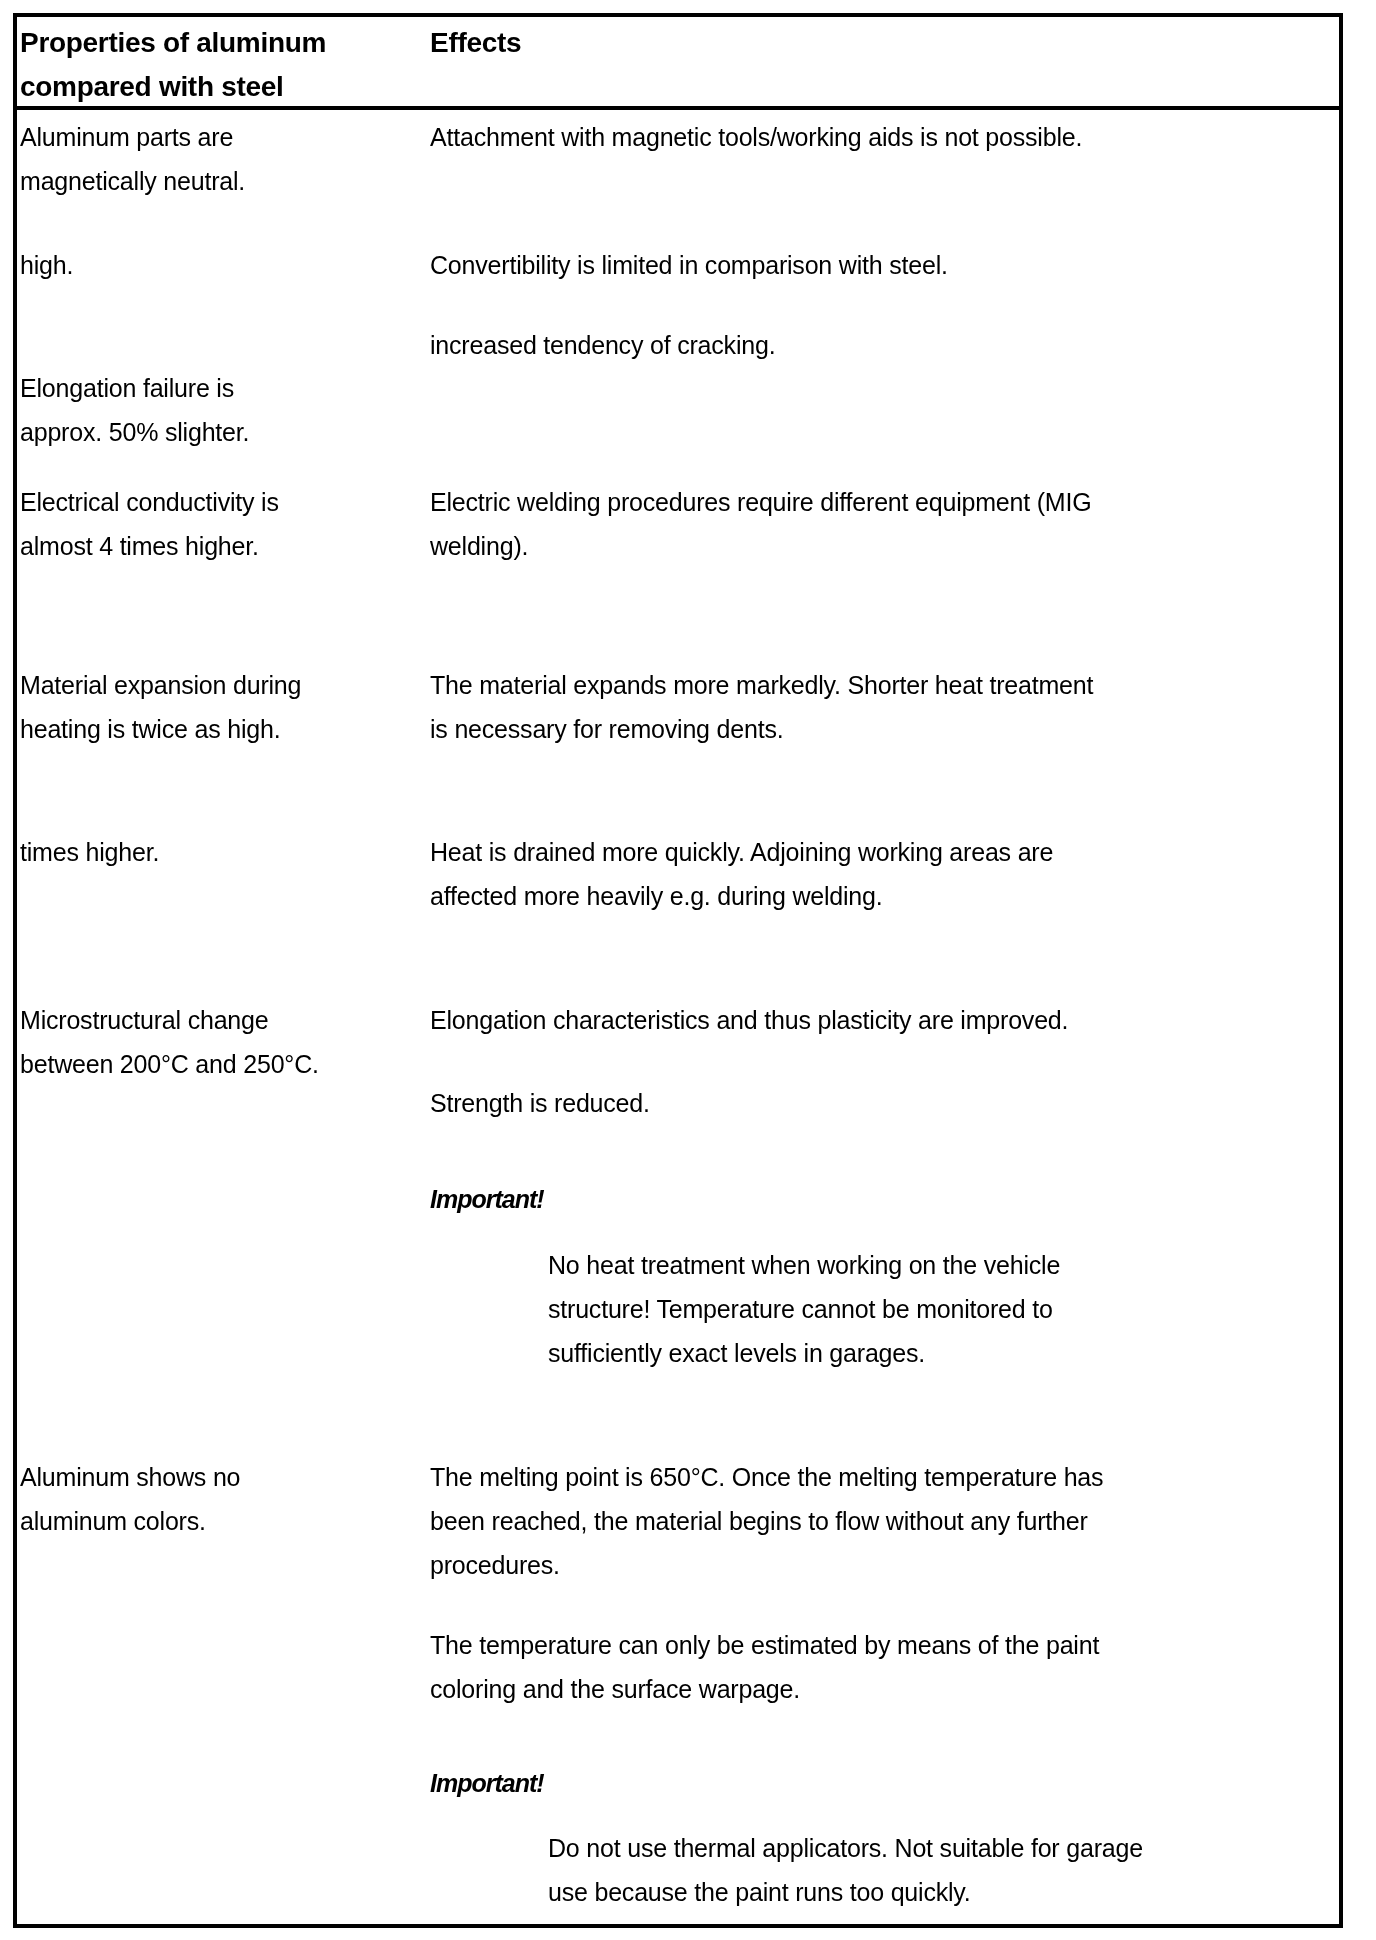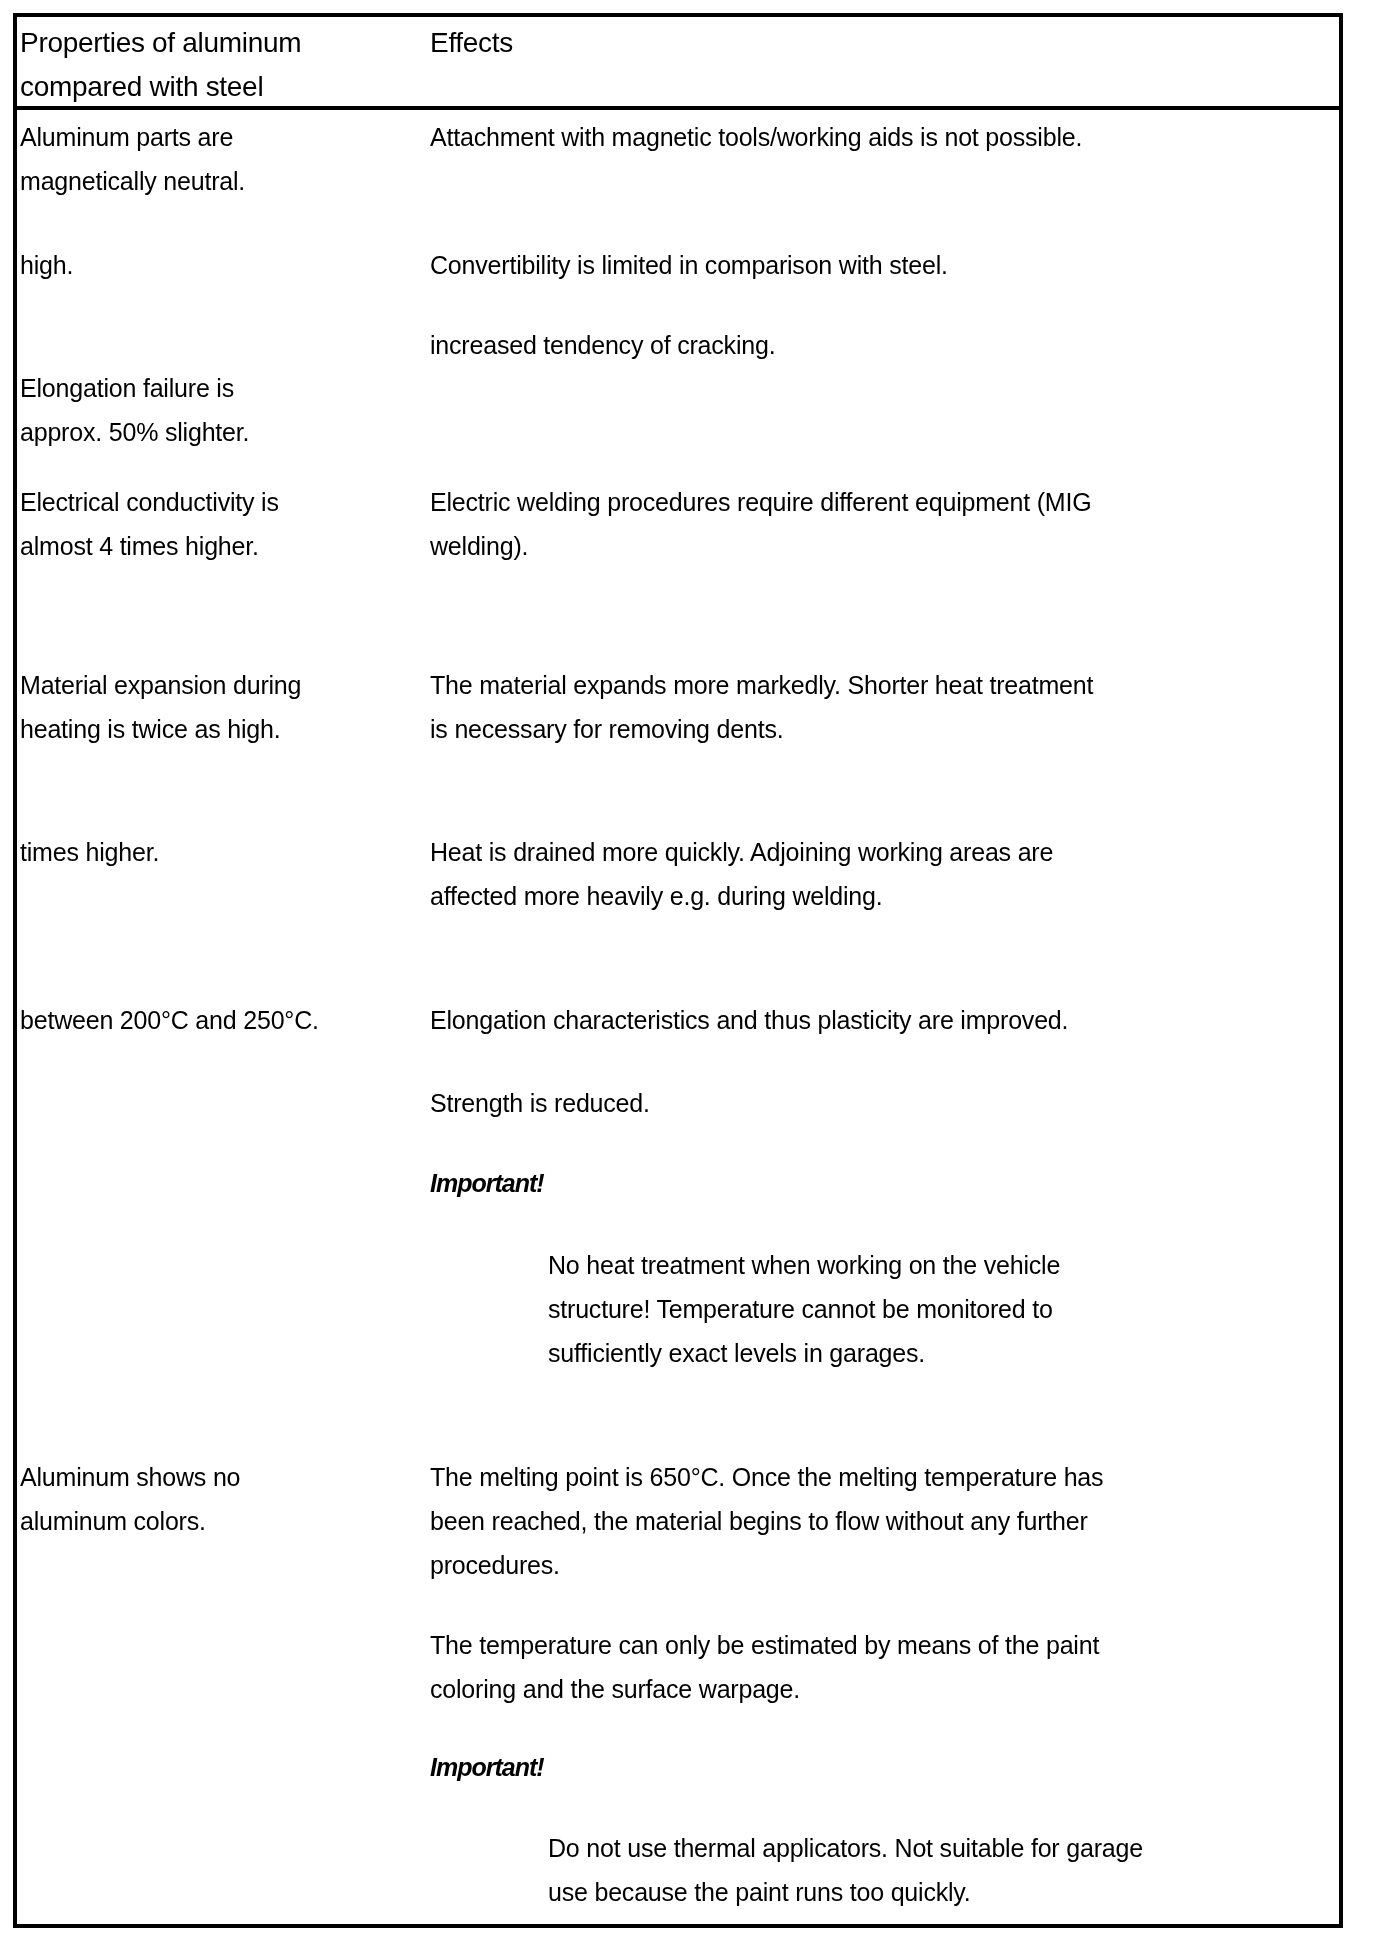--- a/index.html
+++ b/index.html
@@ -4,22 +4,22 @@
 <style>
   html, body { margin: 0; padding: 0; background: #ffffff; }
   body { width: 1376px; height: 1940px; position: relative; overflow: hidden;
          font-family: "Liberation Sans", sans-serif; color: #000000; }
   .table-frame { position: absolute; left: 13px; top: 13px; width: 1322px; height: 1907px;
                  border: 4px solid #000; box-sizing: content-box; }
   .header-rule { position: absolute; left: 13px; top: 106px; width: 1330px; height: 4px; background: #000; }
   .block { position: absolute; font-size: 25px; line-height: 44px; white-space: nowrap;
            letter-spacing: -0.2px; }
   .block .line { display: block; }
-  .hdr { font-weight: normal; font-size: 28px; letter-spacing: -0.3px; }
-  .imp { font-weight: bold; font-style: italic; letter-spacing: -1px; }
+  .hdr { font-weight: bold; font-size: 28px; letter-spacing: -0.3px; }
+  .imp { font-weight: bold; font-style: italic; letter-spacing: -1px; margin-top: 16px; }
   .colL { left: 20px; }
   .colR { left: 430px; }
   .note { left: 548px; }
 </style>
 </head>
 <body>
 
 <div class="table-frame"></div>
 <div class="header-rule"></div>
 
@@ -73,20 +73,21 @@
 
 <div class="block colL" style="top:830px">
   <span class="line">times higher.</span>
 </div>
 <div class="block colR" style="top:830px">
   <span class="line">Heat is drained more quickly. Adjoining working areas are</span>
   <span class="line">affected more heavily e.g. during welding.</span>
 </div>
 
 <div class="block colL" style="top:998px">
+  <span class="line">Microstructural change</span>
   <span class="line">between 200°C and 250°C.</span>
 </div>
 <div class="block colR" style="top:998px">
   <span class="line">Elongation characteristics and thus plasticity are improved.</span>
 </div>
 <div class="block colR" style="top:1081px">
   <span class="line">Strength is reduced.</span>
 </div>
 <div class="block colR imp" style="top:1161px">
   <span class="line">Important!</span>

